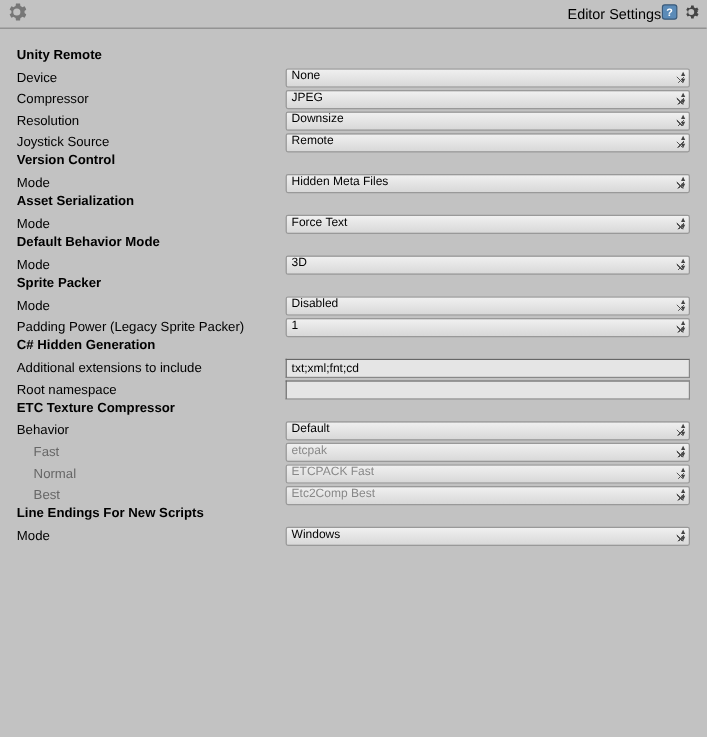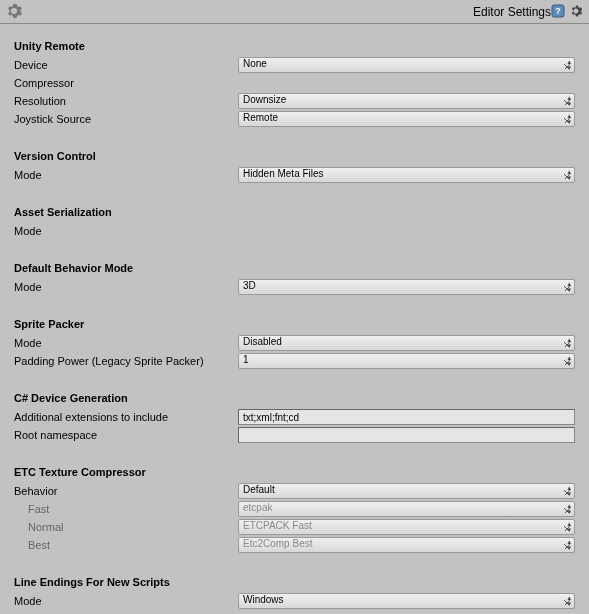--- a/index.html
+++ b/index.html
@@ -39,21 +39,21 @@
 .help-icon, .settings-icon {
   width: 14px;
   height: 14px;
 }
 .content {
   padding: 8px 14px;
 }
 .section-title {
   font-weight: bold;
   font-size: 11px;
-  margin-top: 22px;
+  margin-top: 0;
   margin-bottom: 4px;
 }
 .section-title.first {
   margin-top: 8px;
 }
 .row {
   display: flex;
   align-items: center;
   height: 18px;
 }
@@ -151,20 +151,26 @@
     <div class="row-label">Device</div>
     <div class="row-control">
       <div class="dropdown">
           <span>None</span>
           <span class="dropdown-arrows">▴<br>▾</span>
         </div>
     </div>
   </div>
   <div class="row">
     <div class="row-label">Compressor</div>
+    <div class="row-control">
+      <div class="dropdown">
+          <span>JPEG</span>
+          <span class="dropdown-arrows">▴<br>▾</span>
+        </div>
+    </div>
   </div>
   <div class="row">
     <div class="row-label">Resolution</div>
     <div class="row-control">
       <div class="dropdown">
           <span>Downsize</span>
           <span class="dropdown-arrows">▴<br>▾</span>
         </div>
     </div>
   </div>
@@ -185,20 +191,26 @@
       <div class="dropdown">
           <span>Hidden Meta Files</span>
           <span class="dropdown-arrows">▴<br>▾</span>
         </div>
     </div>
   </div>
 
   <div class="section-title">Asset Serialization</div>
   <div class="row">
     <div class="row-label">Mode</div>
+    <div class="row-control">
+      <div class="dropdown">
+          <span>Force Text</span>
+          <span class="dropdown-arrows">▴<br>▾</span>
+        </div>
+    </div>
   </div>
 
   <div class="section-title">Default Behavior Mode</div>
   <div class="row">
     <div class="row-label">Mode</div>
     <div class="row-control">
       <div class="dropdown">
           <span>3D</span>
           <span class="dropdown-arrows">▴<br>▾</span>
         </div>
@@ -218,21 +230,21 @@
   <div class="row">
     <div class="row-label">Padding Power (Legacy Sprite Packer)</div>
     <div class="row-control">
       <div class="dropdown">
           <span>1</span>
           <span class="dropdown-arrows">▴<br>▾</span>
         </div>
     </div>
   </div>
 
-  <div class="section-title">C# Device Generation</div>
+  <div class="section-title">C# Hidden Generation</div>
   <div class="row">
     <div class="row-label">Additional extensions to include</div>
     <div class="row-control">
       <input class="text-input" value="txt;xml;fnt;cd" style="">
     </div>
   </div>
   <div class="row">
     <div class="row-label">Root namespace</div>
     <div class="row-control">
       <input class="text-input" value="" style="">

